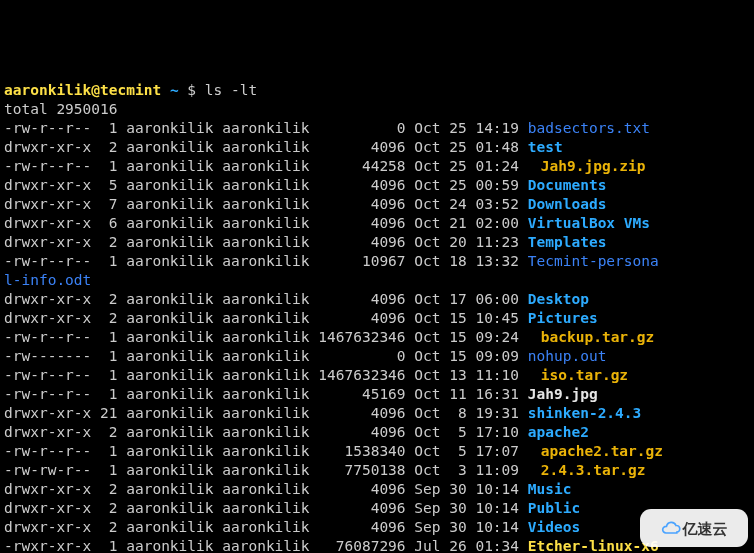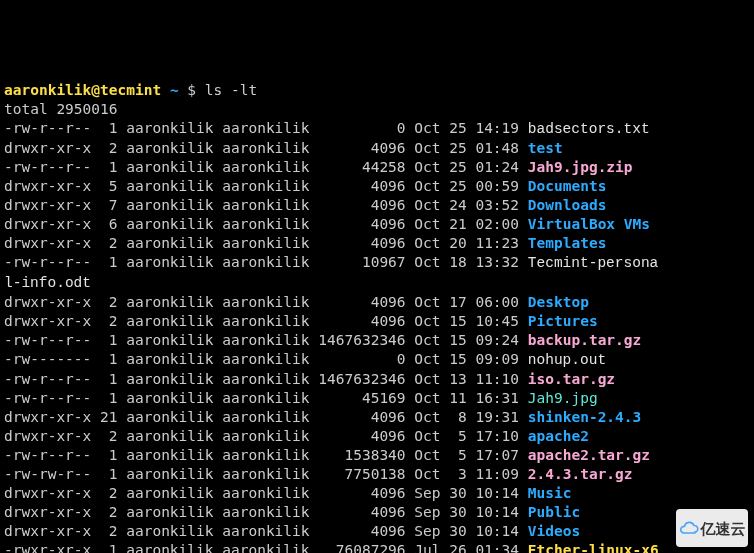--- a/index.html
+++ b/index.html
@@ -12,31 +12,31 @@
     color: #ccc;
     white-space: pre;
     width: 754px;
     height: 553px;
     box-sizing: border-box;
     position: relative;
     overflow: hidden;
   }
   .g  { color: #fde047; font-weight: bold; }   
   .b  { color: #2dabff; font-weight: bold; }   
-  .r  { color: #f9a8d4; font-weight: bold; }   
-  .mg { color: #5eead4; font-weight: normal; }                          
-  .w  { color: #e5e5e5; font-family: Liberation Mono, monospace; }
+  .r  { color: #eab308; font-weight: bold; margin-left: 13px; }   
+  .mg { color: #e5e5e5; font-weight: bold; }                          
+  .w  { color: #3b82f6; }
   .watermark {
     position: absolute;
     right: 6px;
     bottom: 6px;
-    width: 72px;
+    width: 108px;
     height: 38px;
     background: rgba(255,255,255,0.92);
-    border-radius: 4px;
+    border-radius: 11px;
     display: flex;
     align-items: center;
     justify-content: center;
     font-family: sans-serif;
   }
   .watermark svg { margin-right: 2px; }
   .watermark span {
     color: #333;
     font-size: 15px;
     font-weight: bold;

